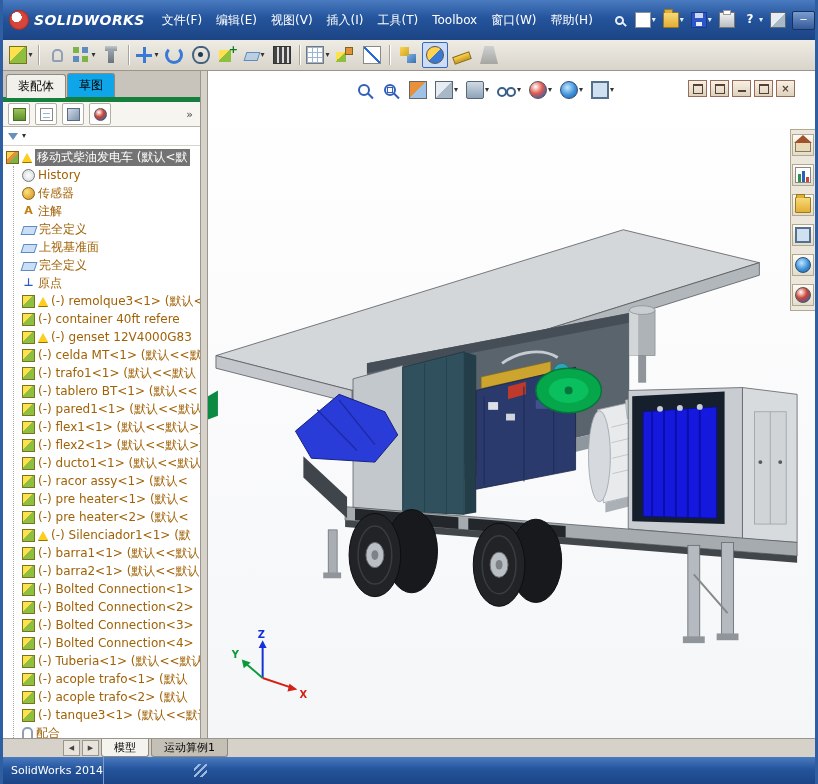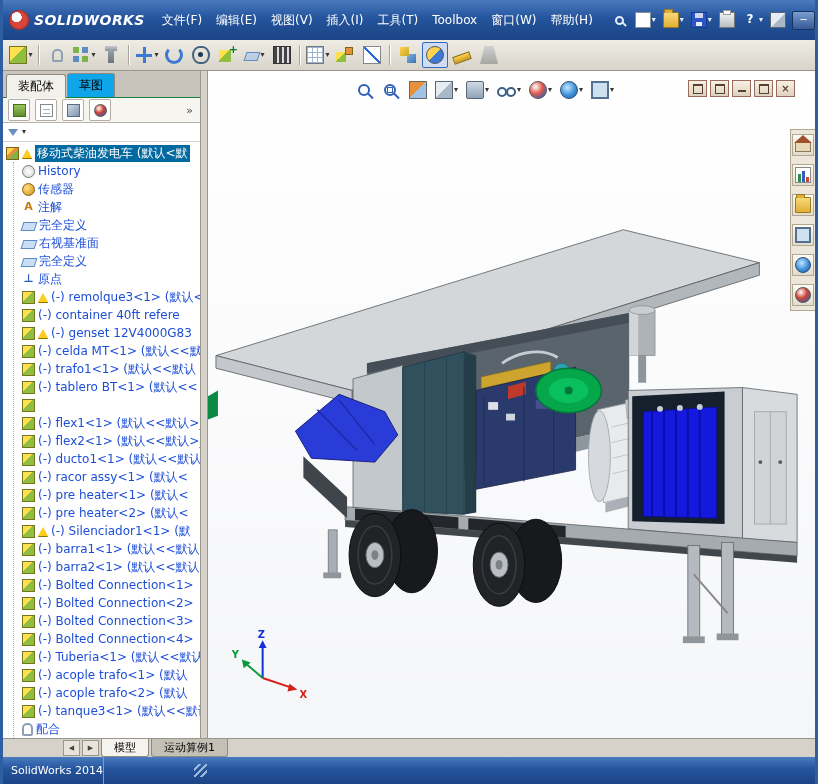--- a/index.html
+++ b/index.html
@@ -19,35 +19,35 @@
   .winbtn{width:21px;height:17px;margin-left:3px;background:linear-gradient(#7b9dce,#35599a);border:1px solid #16325e;border-radius:2px;color:#fff;font-size:10px;line-height:10px;display:flex;align-items:center;justify-content:center;}
   
   .toolbar{height:30px;flex:none;display:flex;align-items:center;gap:1px;padding:0 5px;background:linear-gradient(#efece4,#d8d4ca);border-bottom:1px solid #9a968e;}
   .tbtn{width:24px;height:24px;display:flex;align-items:center;justify-content:center;border:1px solid transparent;border-radius:2px;flex:none;}
   .tbtn.active{border:1px solid #316ac5;background:#cfdcf3;}
   .tbtn.disabled{opacity:.42;}
   .tsep{width:0;height:20px;border-left:1px solid #a8a49c;border-right:1px solid #fff;margin:0 3px;flex:none;}
   
   .main{flex:1;display:flex;min-height:0;}
   .leftpanel{width:197px;flex:none;display:flex;flex-direction:column;background:#f2f0ea;border-right:1px solid #9a968e;min-height:0;}
-  .paneltabs{height:24px;flex:none;display:flex;align-items:flex-end;background:#c8c4bb;padding:2px 0 0 3px;gap:1px;border-bottom:1px solid #15803d;}
+  .paneltabs{height:24px;flex:none;display:flex;align-items:flex-end;background:#c8c4bb;padding:2px 0 0 3px;gap:1px;border-bottom:5px solid #15803d;}
   .ptab{padding:3px 11px;background:#0ea5e9;border:1px solid #8e8a82;border-bottom:none;border-radius:3px 3px 0 0;font-size:12px;}
   .ptab.active{background:#f2f0ea;position:relative;top:1px;}
   .mgrtabs{height:24px;flex:none;display:flex;align-items:center;gap:5px;padding:0 5px;background:#f7f5f0;border-bottom:1px solid #b8b4aa;}
   .mgrtab{width:20px;height:20px;border:1px solid #b3afa5;background:#fff;display:flex;align-items:center;justify-content:center;border-radius:2px;}
   .overflow{margin-left:auto;color:#444;font-size:11px;padding-right:2px;}
   .filterrow{height:18px;flex:none;display:flex;align-items:center;gap:3px;padding:0 5px;background:#fff;border-bottom:1px solid #d8d4ca;}
   .funnel{width:0;height:0;border:5px solid transparent;border-top:7px solid #6a8fbe;margin-top:5px;}
   
   .tree{flex:1;background:#fff;overflow:hidden;padding-top:2px;position:relative;}
   .tree::before{content:"";position:absolute;left:10px;top:20px;height:576px;border-left:1px dotted #a9a9a9;}
   .trow{height:18px;display:flex;align-items:center;gap:3px;padding-left:3px;white-space:nowrap;overflow:hidden;position:relative;}
   .trow.ind1{padding-left:19px;}
-  .tlabel{color:#1d4ed8;font-size:12px;}
-  .tlabel.sel{background:#0369a1;color:#fff;padding:0 2px;}
+  .tlabel{color:#a16207;font-size:12px;}
+  .tlabel.sel{background:#737373;color:#fff;padding:0 2px;}
   .warn{width:0;height:0;border-left:5px solid transparent;border-right:5px solid transparent;border-bottom:9px solid #ffce1f;flex:none;filter:drop-shadow(0 1px 0 #8a7500);}
   
   .gi{display:inline-block;box-sizing:border-box;flex:none;text-align:center;font-style:normal;}
   .s13{width:13px;height:13px;line-height:12px;font-size:11px;}
   .s16{width:16px;height:16px;line-height:15px;font-size:12px;}
   .s18{width:18px;height:18px;line-height:17px;font-size:13px;}
   .k-assy{background:linear-gradient(135deg,#ffd34d 0 34%,#e2923b 34% 55%,#7db347 55%);border:1px solid #7d6516;}
   .k-part{background:linear-gradient(135deg,#ffe14d 0 45%,#8fbf3f 45%);border:1px solid #77741f;}
   .k-plane{height:9px !important;width:14px !important;background:rgba(150,190,235,.5);border:1px solid #5e8cc0;transform:skewX(-18deg);margin-top:2px;}
   .k-origin{color:#2b5cc2;font-weight:bold;}
@@ -286,21 +286,21 @@
           <div class="trow ind1">
             <span class="gi s13 k-note">A</span>
             <span class="tlabel">注解</span>
           </div>
           <div class="trow ind1">
             <span class="gi s13 k-plane"></span>
             <span class="tlabel">完全定义</span>
           </div>
           <div class="trow ind1">
             <span class="gi s13 k-plane"></span>
-            <span class="tlabel">右视基准面</span>
+            <span class="tlabel">上视基准面</span>
           </div>
           <div class="trow ind1">
             <span class="gi s13 k-plane"></span>
             <span class="tlabel">完全定义</span>
           </div>
           <div class="trow ind1">
             <span class="gi s13 k-origin">⊥</span>
             <span class="tlabel">原点</span>
           </div>
           <div class="trow ind1">
@@ -324,20 +324,21 @@
           <div class="trow ind1">
             <span class="gi s13 k-part"></span>
             <span class="tlabel">(-) trafo1&lt;1&gt; (默认&lt;&lt;默认</span>
           </div>
           <div class="trow ind1">
             <span class="gi s13 k-part"></span>
             <span class="tlabel">(-) tablero BT&lt;1&gt; (默认&lt;&lt;</span>
           </div>
           <div class="trow ind1">
             <span class="gi s13 k-part"></span>
+            <span class="tlabel">(-) pared1&lt;1&gt; (默认&lt;&lt;默认</span>
           </div>
           <div class="trow ind1">
             <span class="gi s13 k-part"></span>
             <span class="tlabel">(-) flex1&lt;1&gt; (默认&lt;&lt;默认&gt;_</span>
           </div>
           <div class="trow ind1">
             <span class="gi s13 k-part"></span>
             <span class="tlabel">(-) flex2&lt;1&gt; (默认&lt;&lt;默认&gt;_</span>
           </div>
           <div class="trow ind1">

